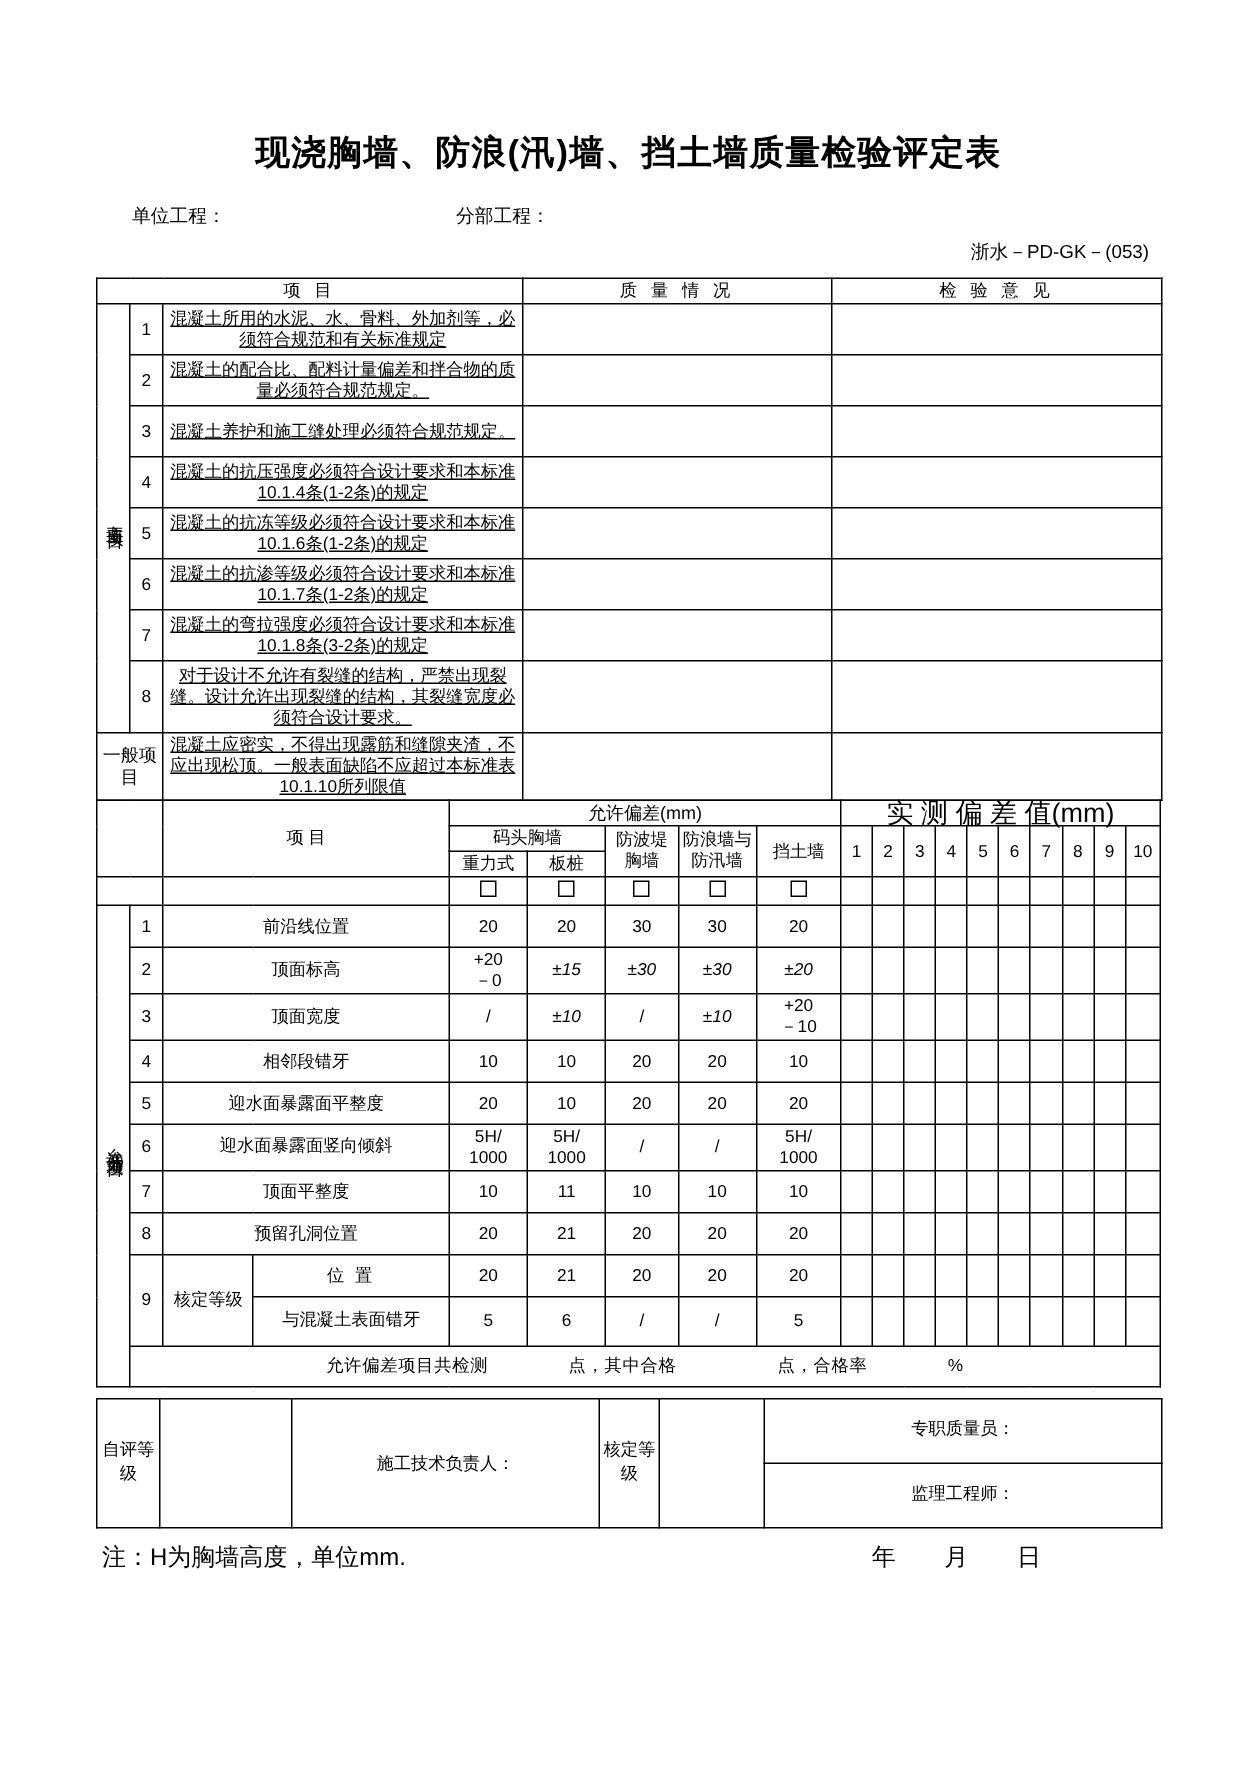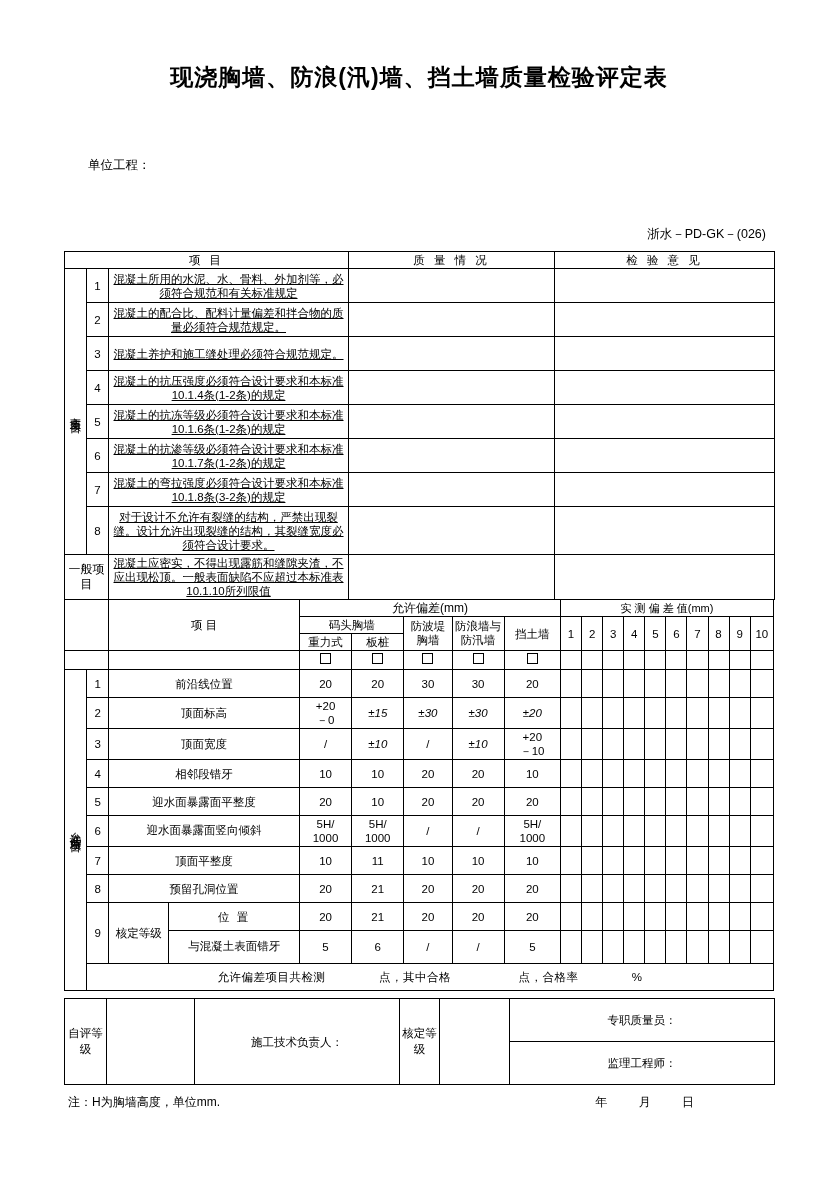--- a/index.html
+++ b/index.html
@@ -19,29 +19,28 @@
     height: 1186px;
     position: relative;
     box-sizing: border-box;
     padding: 0 64px;
   }
   .title {
     text-align: center;
     font-size: 23px;
     font-weight: bold;
     letter-spacing: 1px;
-    padding-top: 62px;
+    padding-top: 86px;
     padding-bottom: 18px;
   }
   .hdr-row {
     display: flex;
     font-size: 12.5px;
     line-height: 19px;
     padding-left: 24px;
-    margin-top: 45px;
   }
   .hdr-c1 { width: 216px; }
   .hdr-c2 { width: 290px; }
   .hdr-c3 { flex: 1; text-align: right; padding-right: 8px; }
   .spacer4 { height: 5px; }
 
   table.grid {
     border-collapse: collapse;
     width: 710px;
     margin-top: 7px;
@@ -82,58 +81,60 @@
     width: 9px;
     height: 9px;
     border: 1px solid #000;
   }
   .frac { line-height: 12px; font-size: 11px; }
   .pm { font-size: 11.5px; font-style: italic; }
   .note-row {
     display: flex;
     justify-content: space-between;
     width: 710px;
-    font-size: 12px;
+    font-size: 16px;
     margin-top: 9px;
     padding-left: 4px;
   }
   .note-right { padding-right: 70px; letter-spacing: 14px; }
   .sig-cell {
     text-align: left;
     vertical-align: top;
     padding: 7px 0 0 8px;
     font-size: 12px;
     height: 46px;
   }
   .sig-cell-b {
     text-align: left;
     vertical-align: top;
     padding: 7px 0 0 8px;
     font-size: 12px;
+    font-family: Liberation Mono, monospace;
   }
   .summary {
     font-size: 12.5px;
     text-align: center;
     letter-spacing: 0.5px;
   }
 </style>
 </head>
 <body>
 
 <div class="page">
 
   <div class="title">现浇胸墙、防浪(汛)墙、挡土墙质量检验评定表</div>
 
   <div class="hdr-row">
     <div class="hdr-c1">单位工程：</div>
+    <div class="hdr-c2">分部工程：</div>
     <div class="hdr-c3"></div>
   </div>
   <div class="spacer4"></div>
   <div class="hdr-row">
-    <div class="hdr-c3">浙水－PD-GK－(026)</div>
+    <div class="hdr-c3">浙水－PD-GK－(053)</div>
   </div>
 
   <table class="grid">
     <colgroup>
       <col style="width:22px">
         <col style="width:22px">
         <col style="width:240px">
       <col style="width:206px">
         <col style="width:220px">
     </colgroup>
@@ -222,21 +223,21 @@
         <col style="width:21px">
         <col style="width:21px">
         <col style="width:23px">
     </colgroup>
 
     <tbody>
         <tr>
       <td rowspan="3" colspan="2" style="border-right:none"></td>
       <td rowspan="3" colspan="2">项      目</td>
       <td colspan="5" style="font-size:12px">允许偏差(mm)</td>
-      <td colspan="10" style="font-size:11px">实 测 偏 差 值(mm)</td>
+      <td colspan="10" style="font-size:18px">实 测 偏 差 值(mm)</td>
     </tr>
     <tr>
       <td colspan="2">码头胸墙</td>
       <td rowspan="2" class="small">防波堤胸墙</td>
       <td rowspan="2" class="small">防浪墙与防汛墙</td>
       <td rowspan="2">挡土墙</td>
       <td rowspan="2">1</td>
       <td rowspan="2">2</td>
       <td rowspan="2">3</td>
       <td rowspan="2">4</td>

